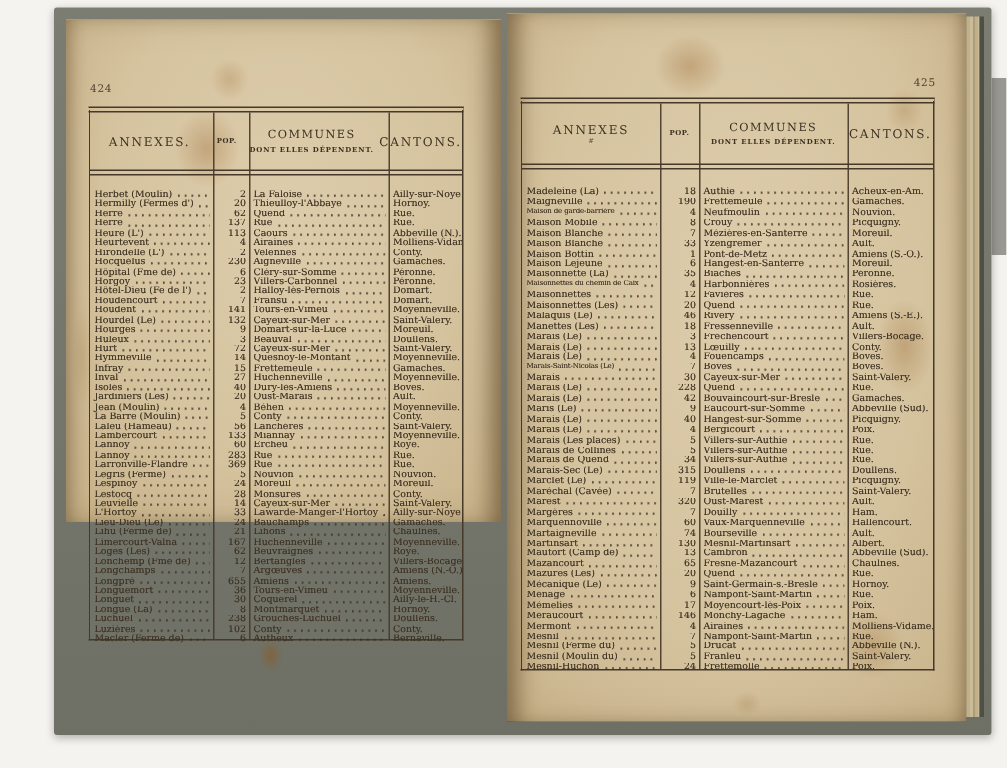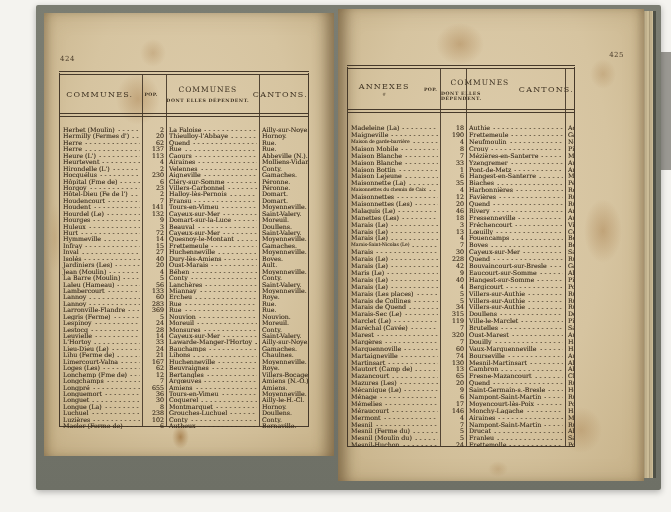--- a/index.html
+++ b/index.html
@@ -18,41 +18,41 @@
   .edge-stack{
     position:absolute;top:6px;bottom:12px;left:591px;width:26px;
     background:repeating-linear-gradient(90deg,#cbbc97 0 2px,#ab9c7a 2px 3px,#c0b08c 3px 5px);
     border-right:3px solid #4e5046;z-index:0;
   }
   .page{
     position:absolute;z-index:1;
     background:radial-gradient(ellipse at 50% 38%,#ddccab 0%,#d6c4a0 55%,#c7b289 100%);
   }
   .page-left{
-    left:8px;top:8px;width:290px;height:443px;
+    left:8px;top:8px;width:290px;height:335px;
     box-shadow:inset -14px 0 14px -7px rgba(74,52,24,.50), inset 9px 0 10px -6px rgba(74,52,24,.35), inset 0 0 22px rgba(120,90,50,.22);
   }
   .page-right{
     left:302px;top:4px;width:290px;height:472px;
     box-shadow:inset 14px 0 14px -7px rgba(74,52,24,.50), inset -9px 0 10px -6px rgba(74,52,24,.35), inset 0 0 22px rgba(120,90,50,.22);
     padding-left:16px;
   }
   .page-number{
     position:absolute;top:42px;font-size:7px;color:#4a3c2a;letter-spacing:.5px;
   }
   .pn-left{left:16px;}
   .pn-right{right:20px;}
 
   .gaz-table{
     position:absolute;box-sizing:border-box;
     border:1.4px solid #46392a;border-top:4px double #46392a;
     color:#3e3222;
   }
   .page-left .gaz-table{left:15px;top:58px;width:250px;height:356px;}
-  .page-right .gaz-table{left:9px;top:56px;width:228px;height:382px;}
+  .page-right .gaz-table{left:9px;top:56px;width:276px;height:382px;}
 
   .vline{position:absolute;top:0;bottom:0;width:1px;background:#46392a;opacity:.92;}
   .page-left .v1{left:82px}.page-left .v2{left:106px}.page-left .v3{left:199px}
   .page-right .v1{left:92px}.page-right .v2{left:118px}.page-right .v3{left:217px}
 
   .gaz-header{display:flex;align-items:stretch;border-bottom:4px double #46392a;}
   .page-left .gaz-header{height:38px;}
   .page-right .gaz-header{height:40px;}
   .gaz-header > div{display:flex;flex-direction:column;align-items:center;justify-content:center;box-sizing:border-box;}
   .h-title{font-size:8px;letter-spacing:1.2px;}
@@ -111,21 +111,21 @@
       <div class="stain pl-s3"></div>
       <div class="stain pl-s4"></div>
       <div class="page-number pn-left">424</div>
 
       <div class="gaz-table">
         <div class="vline v1"></div>
         <div class="vline v2"></div>
         <div class="vline v3"></div>
         <div class="gaz-header">
           <div class="col-a">
-            <span class="h-title">COMMUNES.</span>
+            <span class="h-title">ANNEXES.</span>
           </div>
           <div class="col-p">
             <span class="h-pop-label">POP.</span>
           </div>
           <div class="col-c">
             <span class="h-communes-title">COMMUNES</span>
             <span class="h-communes-sub">DONT ELLES DÉPENDENT.</span>
           </div>
           <div class="col-k">
             <span class="h-title">CANTONS.</span>

